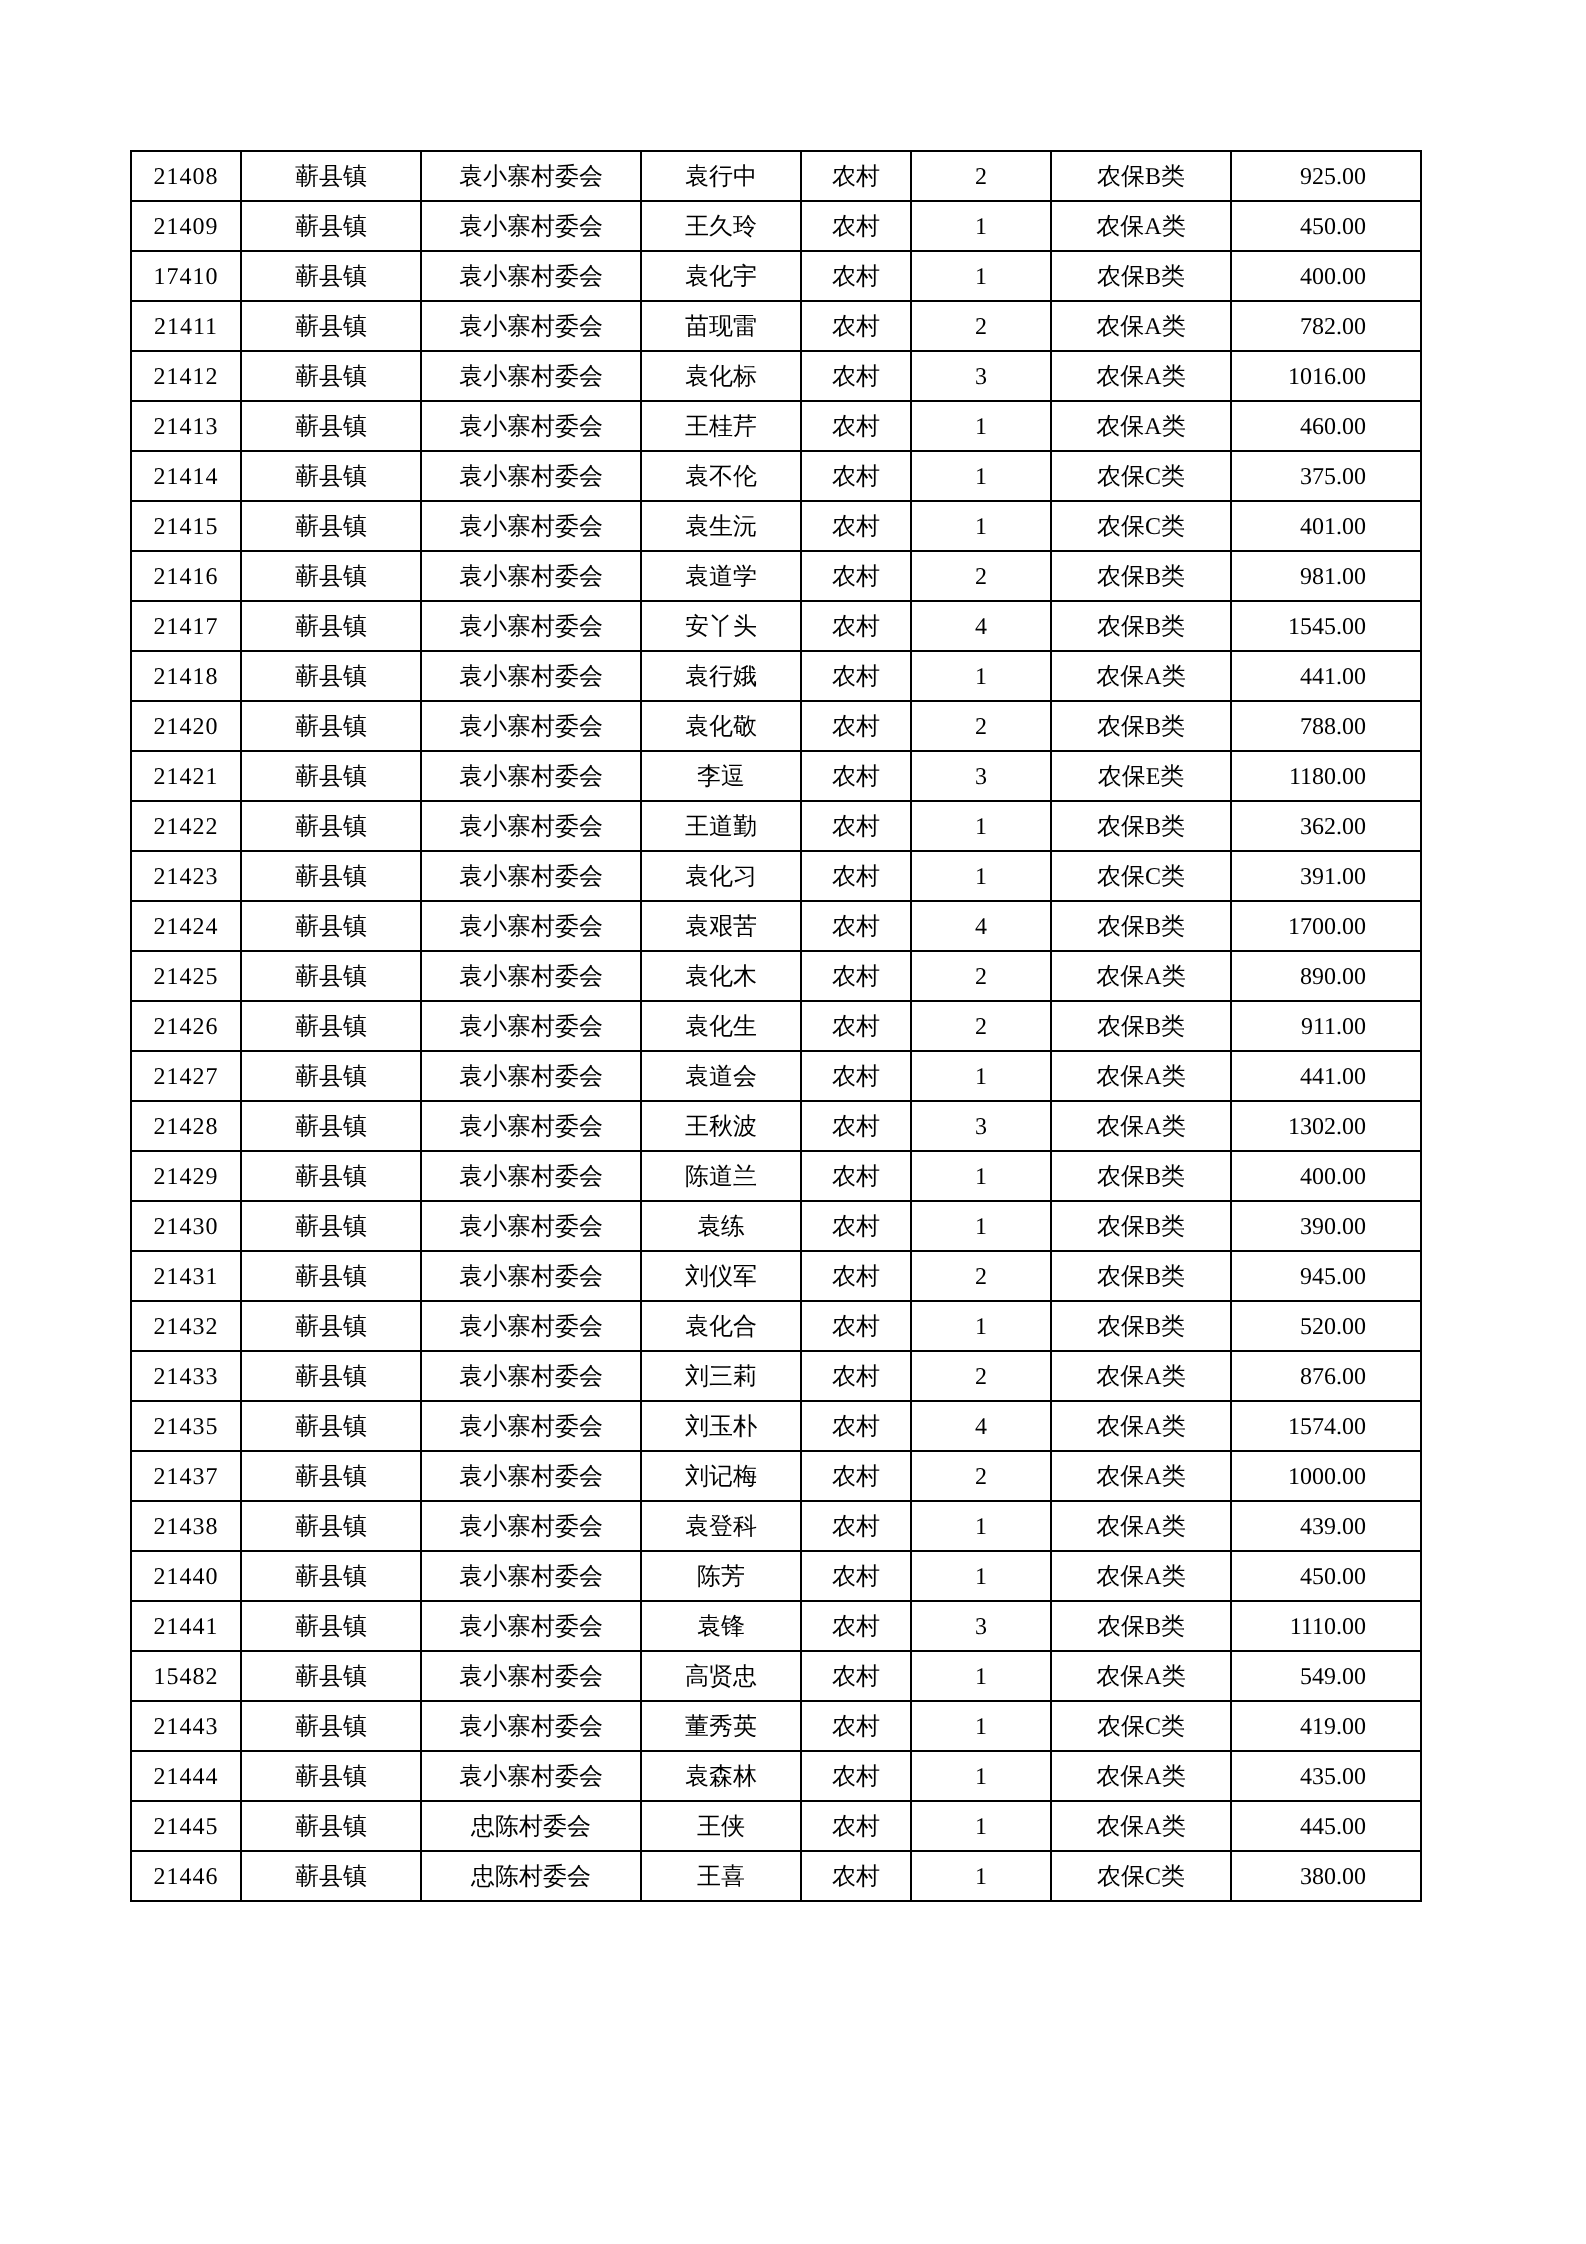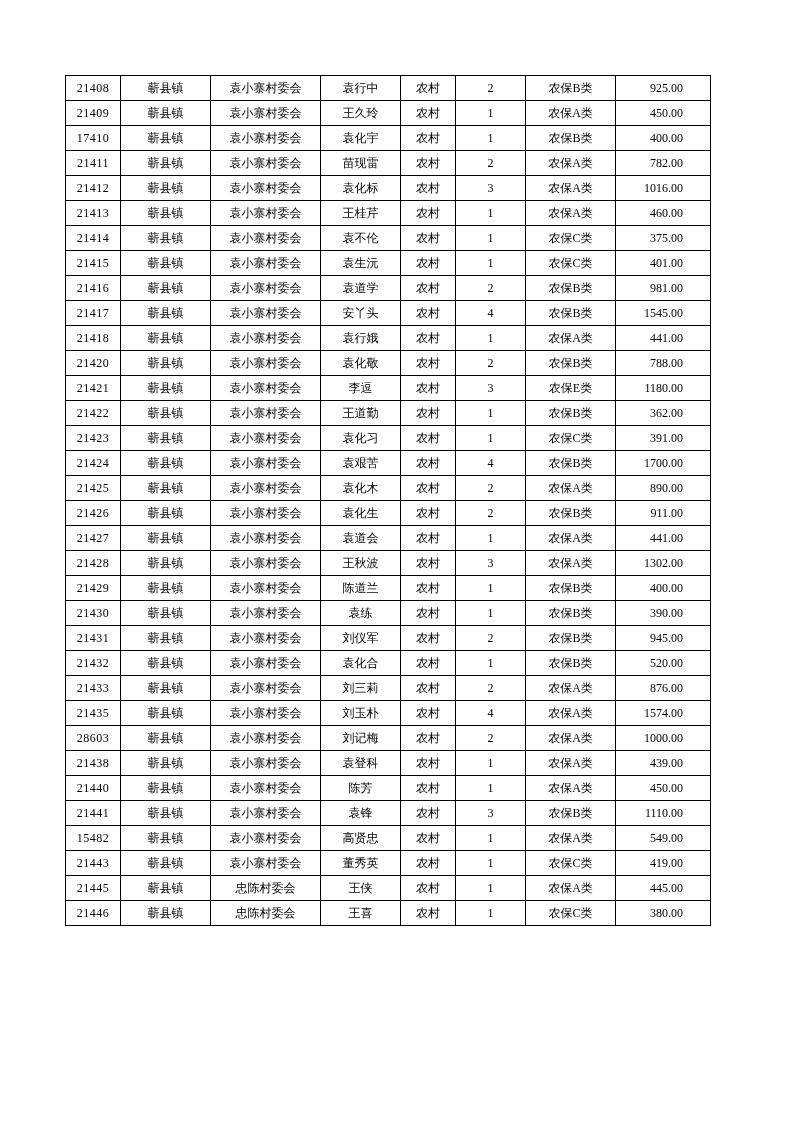--- a/index.html
+++ b/index.html
@@ -319,21 +319,21 @@
           <td class="col-id">21435</td>
           <td class="col-town">蕲县镇</td>
           <td class="col-village">袁小寨村委会</td>
           <td class="col-name">刘玉朴</td>
           <td class="col-type">农村</td>
           <td class="col-count">4</td>
           <td class="col-category">农保A类</td>
           <td class="col-amount">1574.00</td>
         </tr>
         <tr>
-          <td class="col-id">28603</td>
+          <td class="col-id">21437</td>
           <td class="col-town">蕲县镇</td>
           <td class="col-village">袁小寨村委会</td>
           <td class="col-name">刘记梅</td>
           <td class="col-type">农村</td>
           <td class="col-count">2</td>
           <td class="col-category">农保A类</td>
           <td class="col-amount">1000.00</td>
         </tr>
         <tr>
           <td class="col-id">21438</td>
@@ -377,20 +377,30 @@
         </tr>
         <tr>
           <td class="col-id">21443</td>
           <td class="col-town">蕲县镇</td>
           <td class="col-village">袁小寨村委会</td>
           <td class="col-name">董秀英</td>
           <td class="col-type">农村</td>
           <td class="col-count">1</td>
           <td class="col-category">农保C类</td>
           <td class="col-amount">419.00</td>
+        </tr>
+        <tr>
+          <td class="col-id">21444</td>
+          <td class="col-town">蕲县镇</td>
+          <td class="col-village">袁小寨村委会</td>
+          <td class="col-name">袁森林</td>
+          <td class="col-type">农村</td>
+          <td class="col-count">1</td>
+          <td class="col-category">农保A类</td>
+          <td class="col-amount">435.00</td>
         </tr>
         <tr>
           <td class="col-id">21445</td>
           <td class="col-town">蕲县镇</td>
           <td class="col-village">忠陈村委会</td>
           <td class="col-name">王侠</td>
           <td class="col-type">农村</td>
           <td class="col-count">1</td>
           <td class="col-category">农保A类</td>
           <td class="col-amount">445.00</td>

